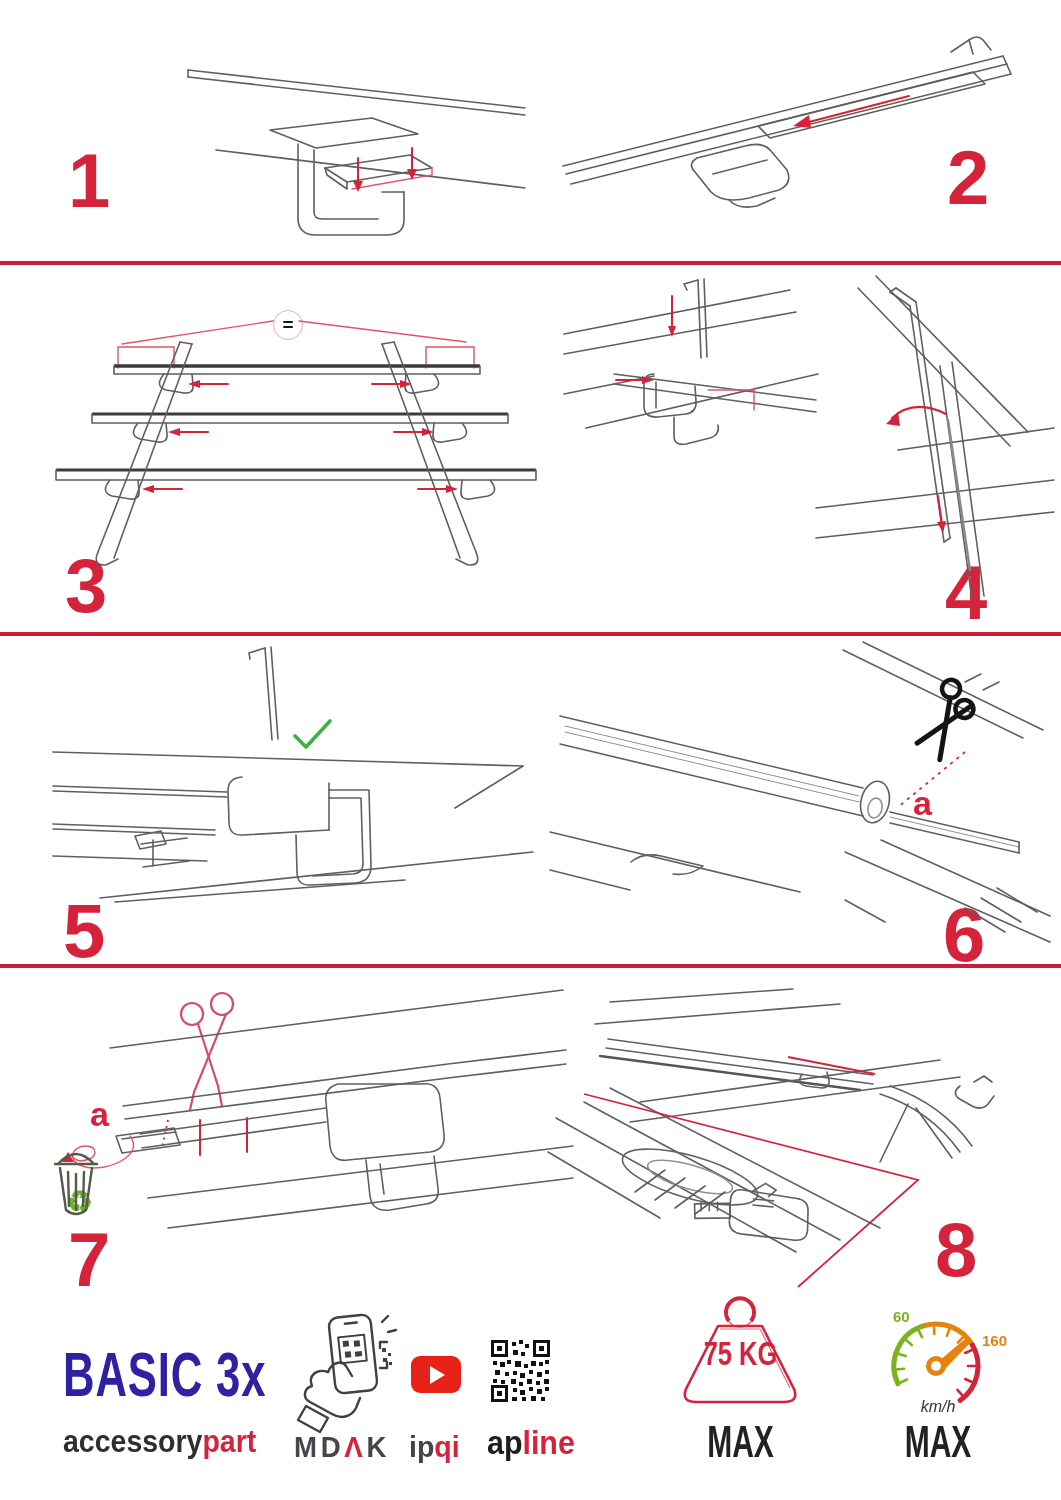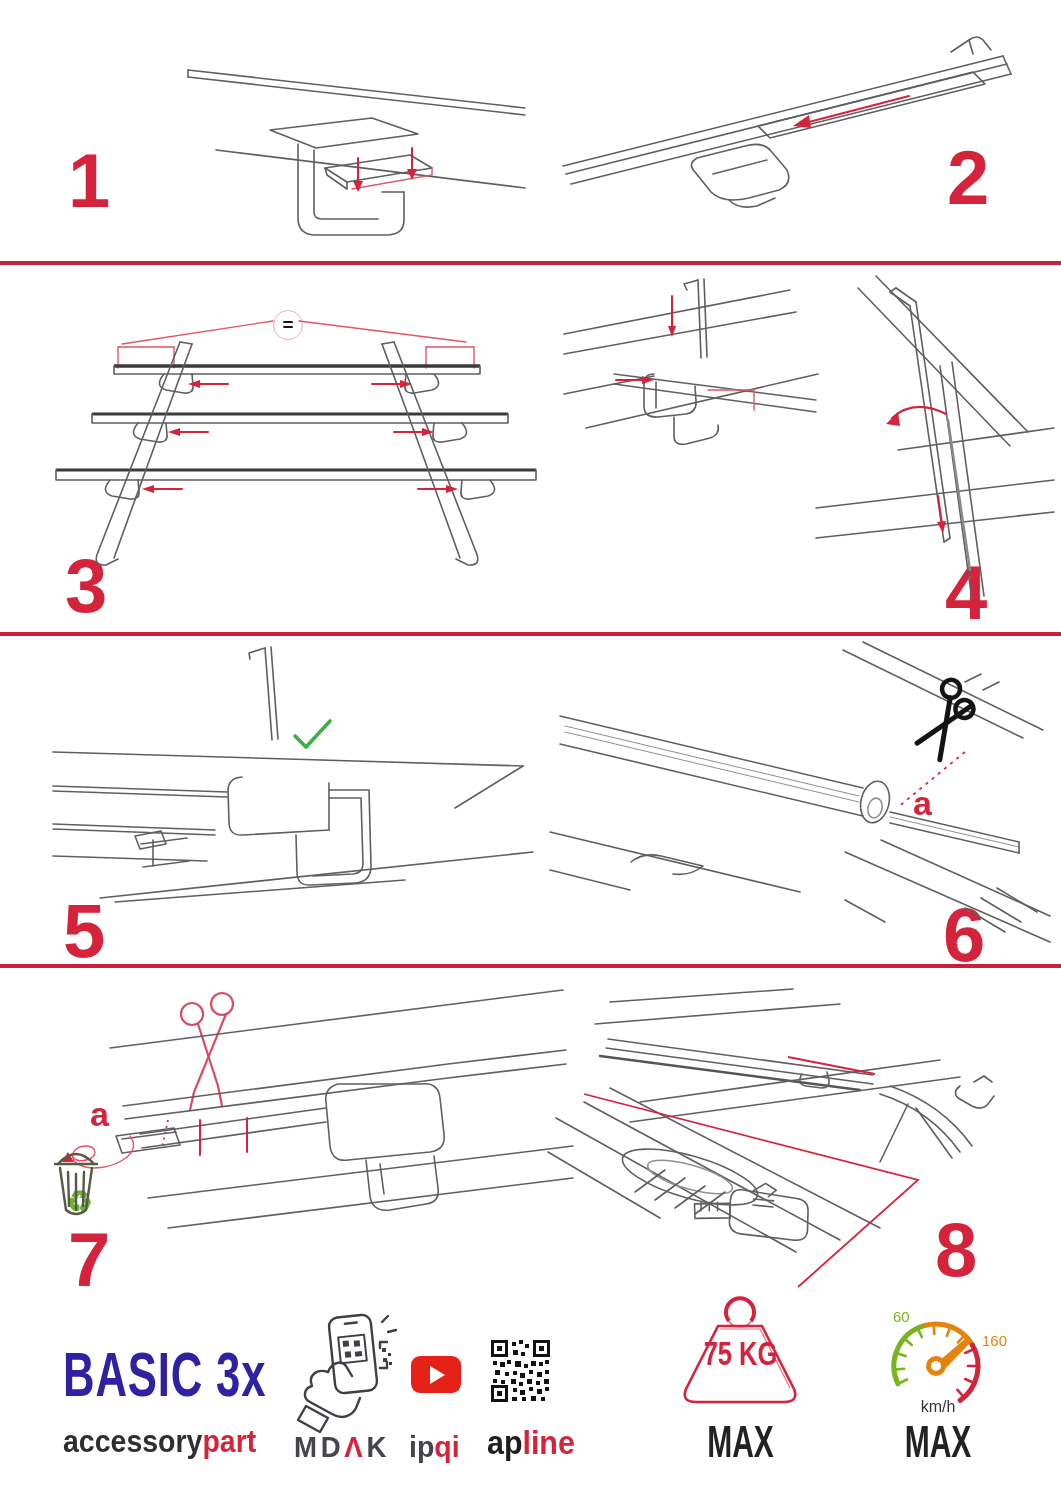--- a/index.html
+++ b/index.html
@@ -26,22 +26,22 @@
   .gray-txt{color:#45454b;}
   .logo-word{position:absolute;font-weight:bold;white-space:nowrap;transform-origin:left top;}
   .yt{position:absolute;left:411px;top:1356px;width:50px;height:37px;background:#e62117;border-radius:9px;
       display:flex;align-items:center;justify-content:center;}
   .yt-tri{width:0;height:0;border-left:15px solid #ffffff;border-top:9px solid transparent;
           border-bottom:9px solid transparent;margin-left:3px;}
   .max-label{position:absolute;font-size:40px;font-weight:bold;color:#222;transform-origin:center top;
              text-align:center;transform:scale(0.75,1.12);}
   .kg-label{position:absolute;left:668px;top:1336px;width:145px;text-align:center;color:#d5233c;
             font-size:30px;font-weight:bold;transform:scale(0.85,1.08);transform-origin:center top;}
-  .speed-num{position:absolute;font-size:15px;font-weight:normal;}
-  .kmh{position:absolute;left:882px;top:1398px;width:112px;text-align:center;font-size:16px;color:#333;}
+  .speed-num{position:absolute;font-size:15px;font-weight:bold;}
+  .kmh{position:absolute;left:882px;top:1398px;width:112px;text-align:center;font-size:16px;color:#333;font-style:italic;}
   .recycle{position:absolute;left:66px;top:1184px;font-size:30px;color:#6db32b;font-weight:bold;}
 </style>
 </head>
 <body>
 
 <div class="page">
 
   <div class="stepnum" style="left:68px;top:143px;">1</div>
   <svg class="abs" style="left:120px;top:22px;" width="410" height="235" viewBox="0 0 410 235">
     <g class="ln">

